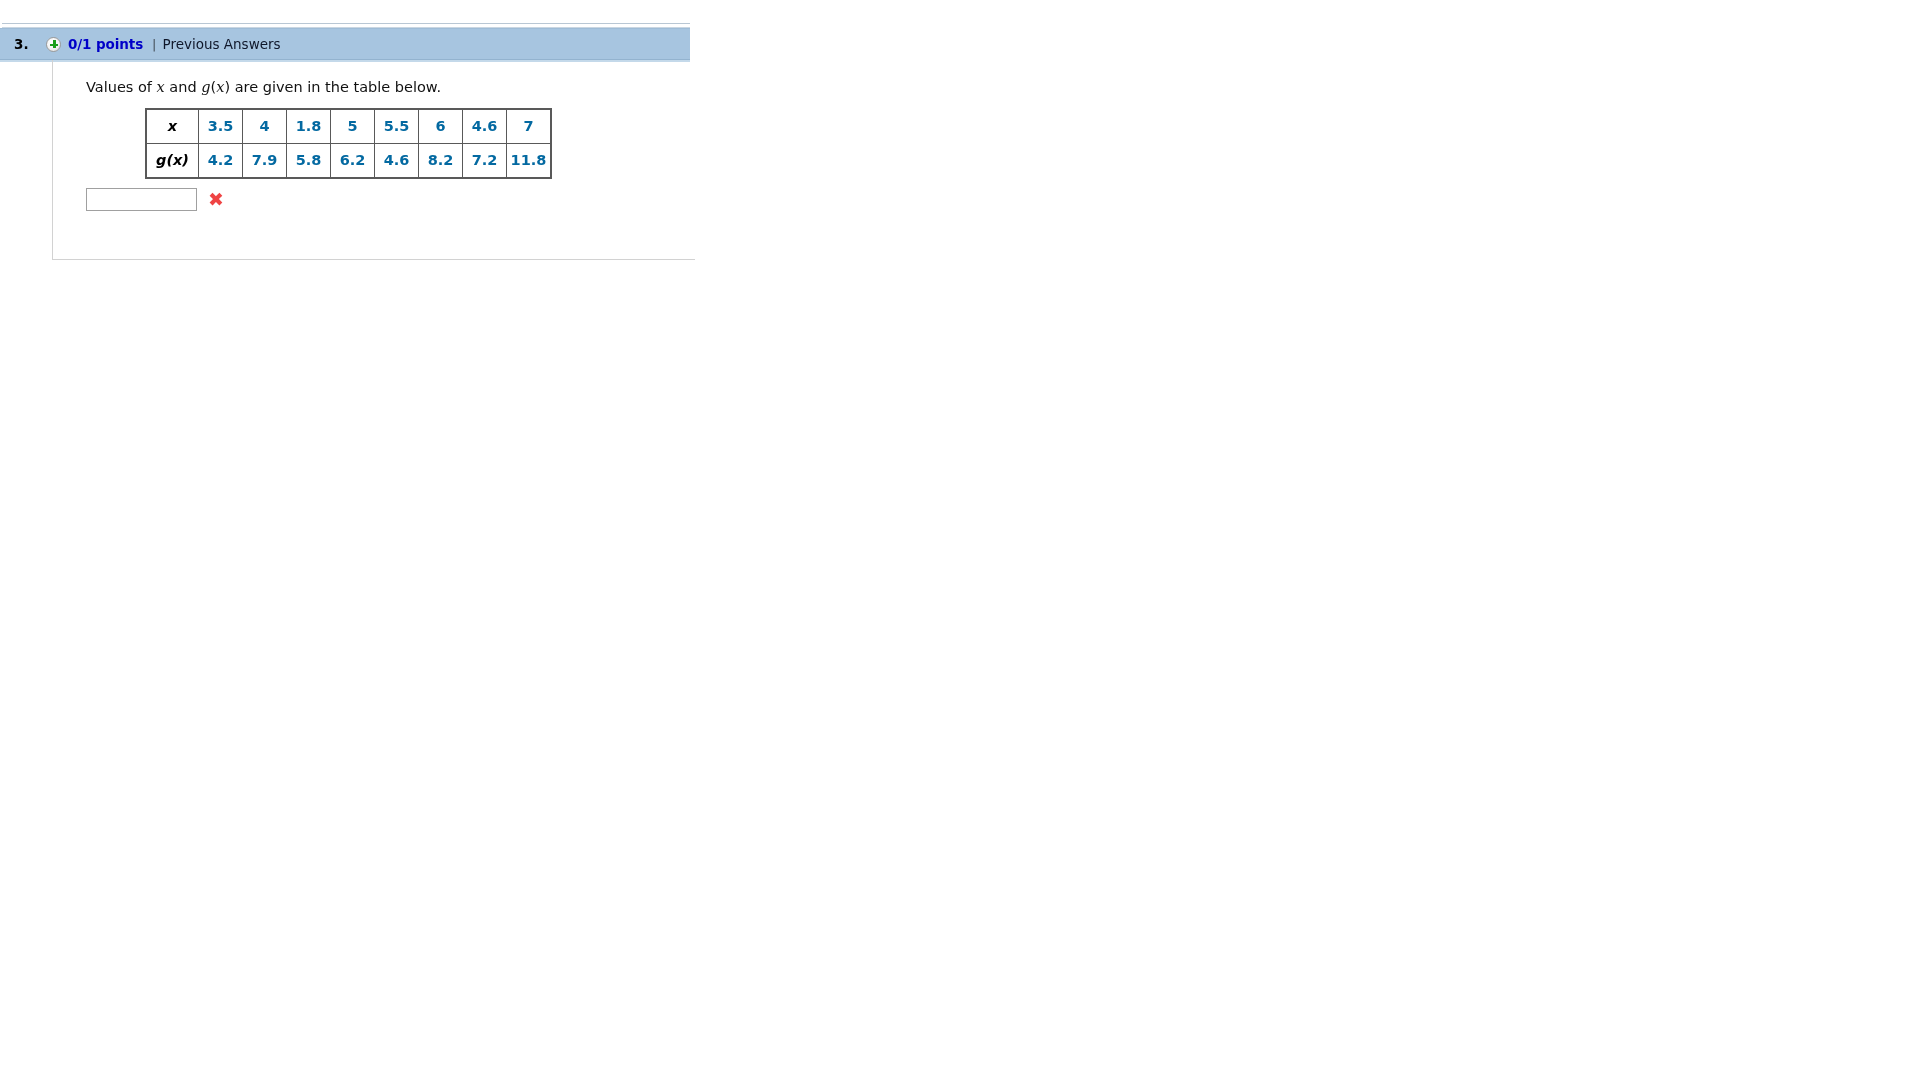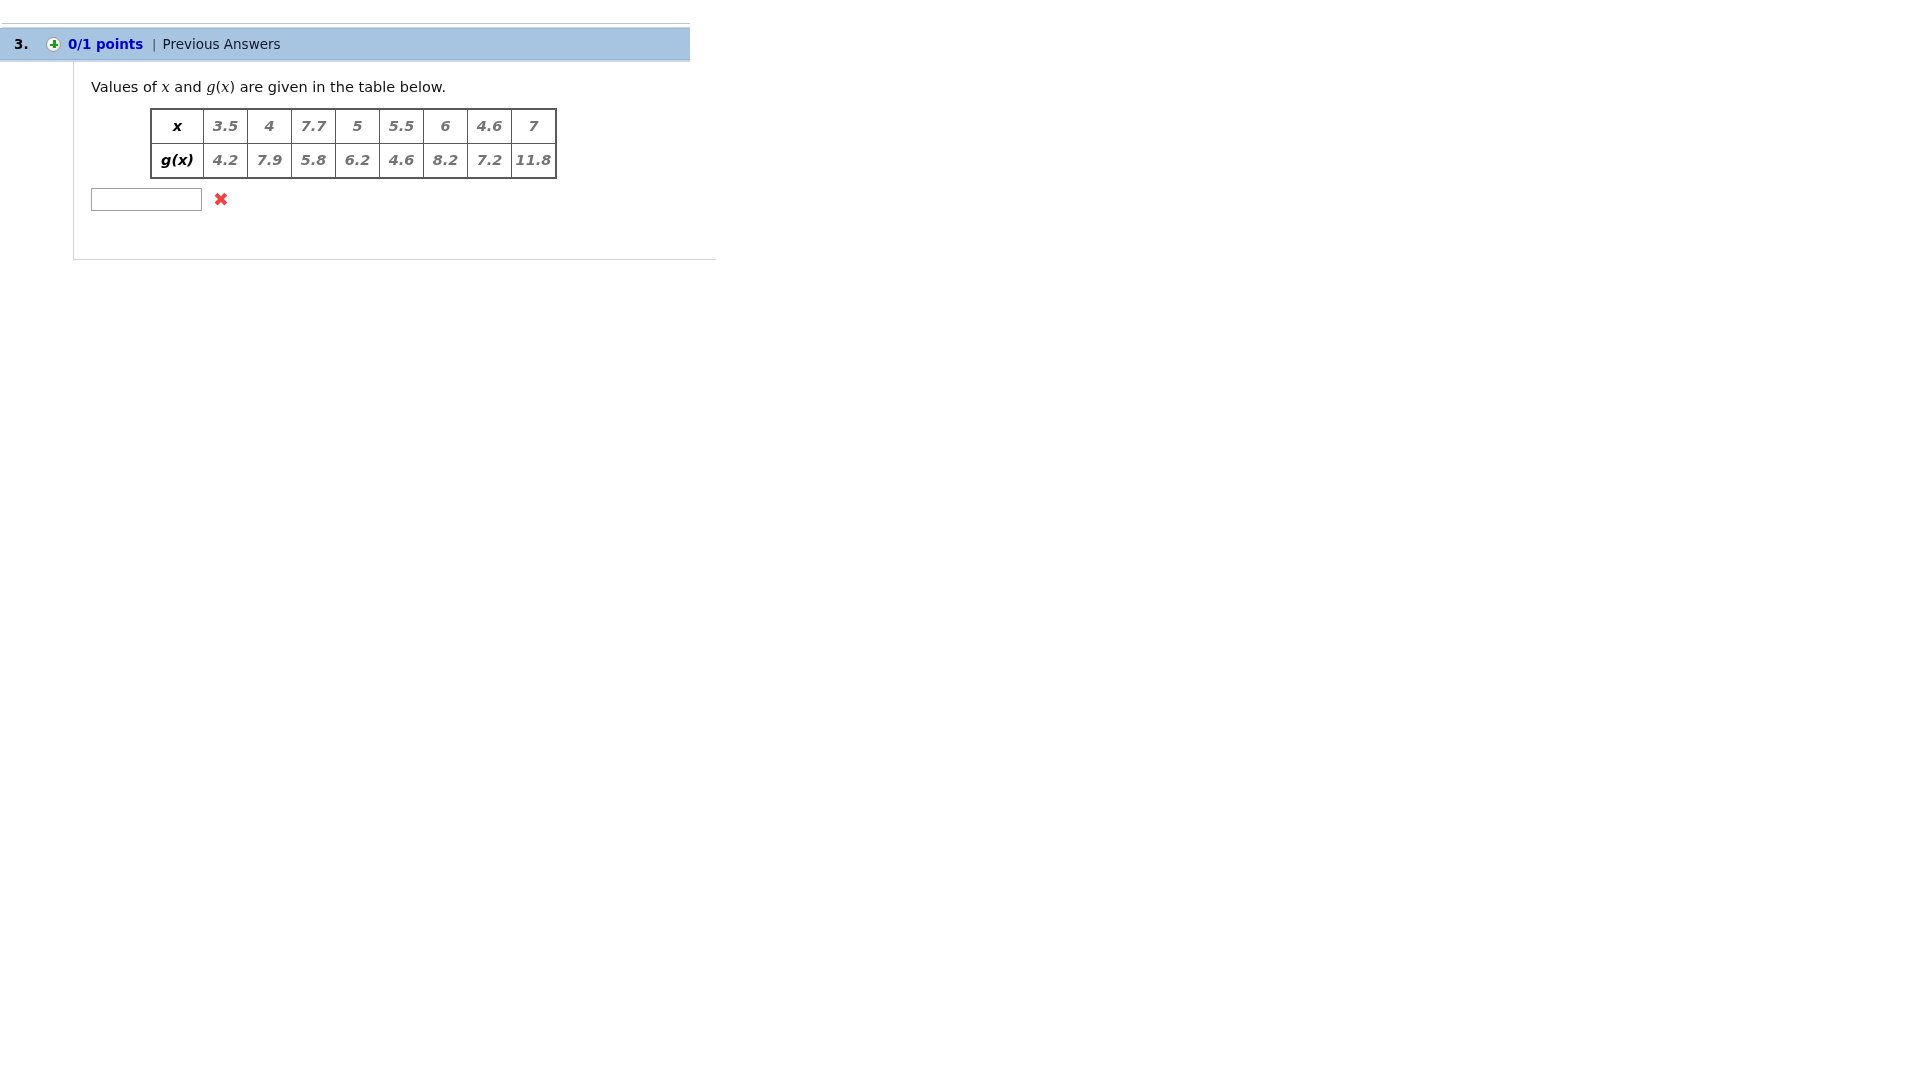--- a/index.html
+++ b/index.html
@@ -99,26 +99,26 @@
   .prev-answers {
     color: #0f172a;
     font-size: 13.5px;
     text-decoration: none;
     cursor: pointer;
   }
 
   
   .q-body {
     position: relative;
-    margin-left: 73px;
+    margin-left: 52px;
     border-left: 1px solid #d2d2d2;
     border-bottom: 1px solid #d2d2d2;
     min-height: 200px;
     box-sizing: border-box;
-    padding: 0 0 12px 0;
+    padding: 0 0 12px 16px;
     width: 643px;
   }
 
   .prompt {
     font-size: 14.5px;
     color: #111;
     padding: 18px 0 0 17px;
     line-height: 1.3;
   }
   .math-i { font-style: italic; font-family: "DejaVu Serif", "Liberation Serif", serif; }
@@ -142,24 +142,23 @@
   }
   table.vals td.rowhead {
     width: 49px;
     font-weight: bold;
     font-style: italic;
     color: #000000;
     font-family: "DejaVu Sans", "Liberation Sans", sans-serif;
   }
   table.vals td.val {
     width: 41px;
-    color: #737373;
-    font-weight: bold;
-    font-family: "DejaVu Sans", "Liberation Sans", sans-serif;
-    font-style: italic;
+    color: #0369a1;
+    font-weight: bold;
+    font-family: "DejaVu Sans", "Liberation Sans", sans-serif;
   }
 
   
   .subquestion {
     font-size: 14.5px;
     padding: 40px 0 0 17px;
     color: #111;
   }
   .answer-row {
     display: flex;
@@ -208,21 +207,21 @@
       <span>Values of </span><span class="math-i">x</span><span> and </span><span class="math-g">g</span><span>(</span><span class="math-i">x</span><span>) are given in the table below.</span>
     </div>
 
     <div class="table-wrap">
       <table class="vals">
         <tbody>
             <tr>
           <td class="rowhead">x</td>
           <td class="val">3.5</td>
           <td class="val">4</td>
-          <td class="val">7.7</td>
+          <td class="val">1.8</td>
           <td class="val">5</td>
           <td class="val">5.5</td>
           <td class="val">6</td>
           <td class="val">4.6</td>
           <td class="val">7</td>
         </tr>
         <tr>
           <td class="rowhead">g(x)</td>
           <td class="val">4.2</td>
           <td class="val">7.9</td>

